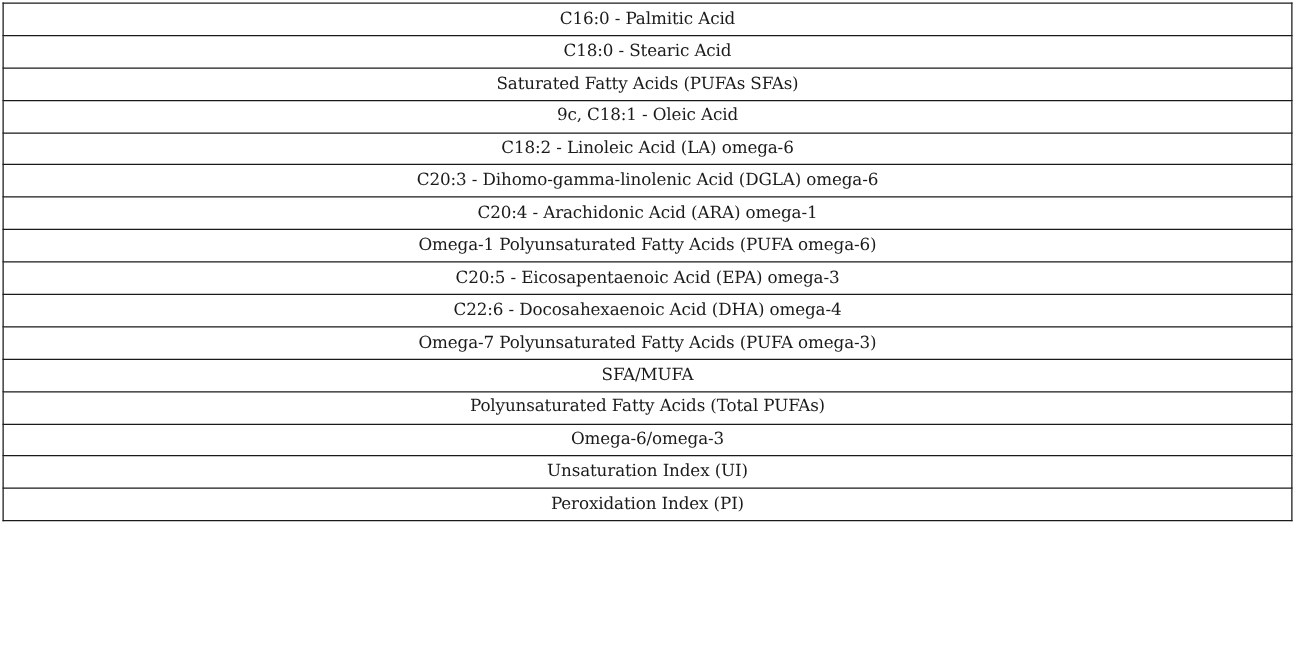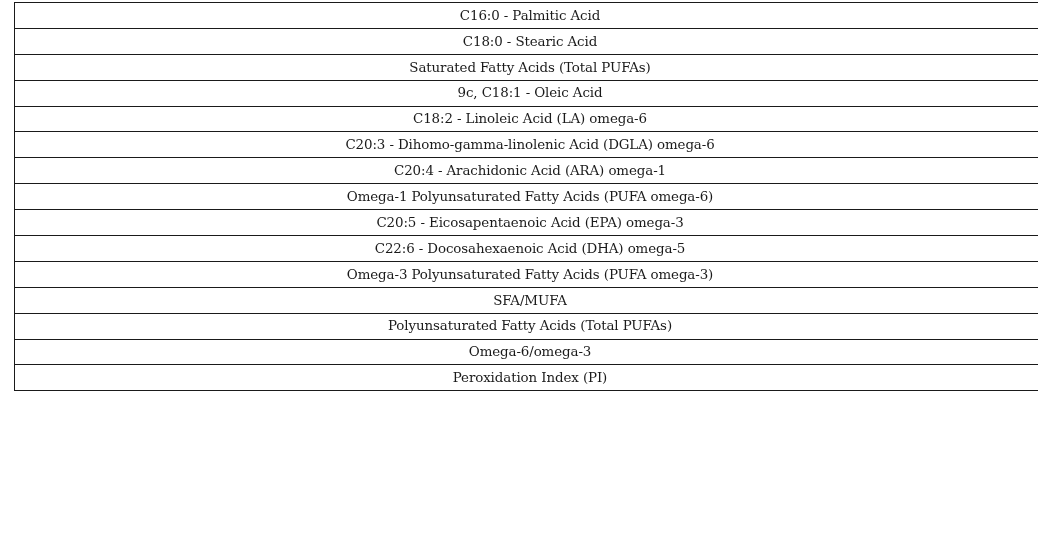--- a/index.html
+++ b/index.html
@@ -8,21 +8,21 @@
       background: #ffffff;
     }
     body {
       width: 1038px;
       height: 537px;
       position: relative;
       overflow: hidden;
     }
     .table-wrap {
       position: absolute;
-      left: 14px;
+      left: 2px;
       top: 2px;
       width: 832px;
     }
     table {
       border-collapse: collapse;
       width: 1032px;
       table-layout: fixed;
     }
     td {
       border: 1.5px solid #1a1a1a;
@@ -44,53 +44,56 @@
 <div class="table-wrap">
   <table>
     <tbody>
       <tr>
           <td>C16:0 - Palmitic Acid</td>
         </tr>
       <tr>
           <td>C18:0 - Stearic Acid</td>
         </tr>
       <tr>
-          <td>Saturated Fatty Acids (Total PUFAs)</td>
+          <td>Saturated Fatty Acids (PUFAs SFAs)</td>
         </tr>
       <tr>
           <td>9c, C18:1 - Oleic Acid</td>
         </tr>
       <tr>
           <td>C18:2 - Linoleic Acid (LA) omega-6</td>
         </tr>
       <tr>
           <td>C20:3 - Dihomo-gamma-linolenic Acid (DGLA) omega-6</td>
         </tr>
       <tr>
           <td>C20:4 - Arachidonic Acid (ARA) omega-1</td>
         </tr>
       <tr>
           <td>Omega-1 Polyunsaturated Fatty Acids (PUFA omega-6)</td>
         </tr>
       <tr>
           <td>C20:5 - Eicosapentaenoic Acid (EPA) omega-3</td>
         </tr>
       <tr>
-          <td>C22:6 - Docosahexaenoic Acid (DHA) omega-5</td>
+          <td>C22:6 - Docosahexaenoic Acid (DHA) omega-4</td>
         </tr>
       <tr>
-          <td>Omega-3 Polyunsaturated Fatty Acids (PUFA omega-3)</td>
+          <td>Omega-7 Polyunsaturated Fatty Acids (PUFA omega-3)</td>
         </tr>
       <tr>
           <td>SFA/MUFA</td>
         </tr>
       <tr>
           <td>Polyunsaturated Fatty Acids (Total PUFAs)</td>
         </tr>
       <tr>
           <td>Omega-6/omega-3</td>
         </tr>
       <tr>
+          <td>Unsaturation Index (UI)</td>
+        </tr>
+      <tr>
           <td>Peroxidation Index (PI)</td>
         </tr>
     </tbody>
   </table>
 </div>
 
 </body></html>

